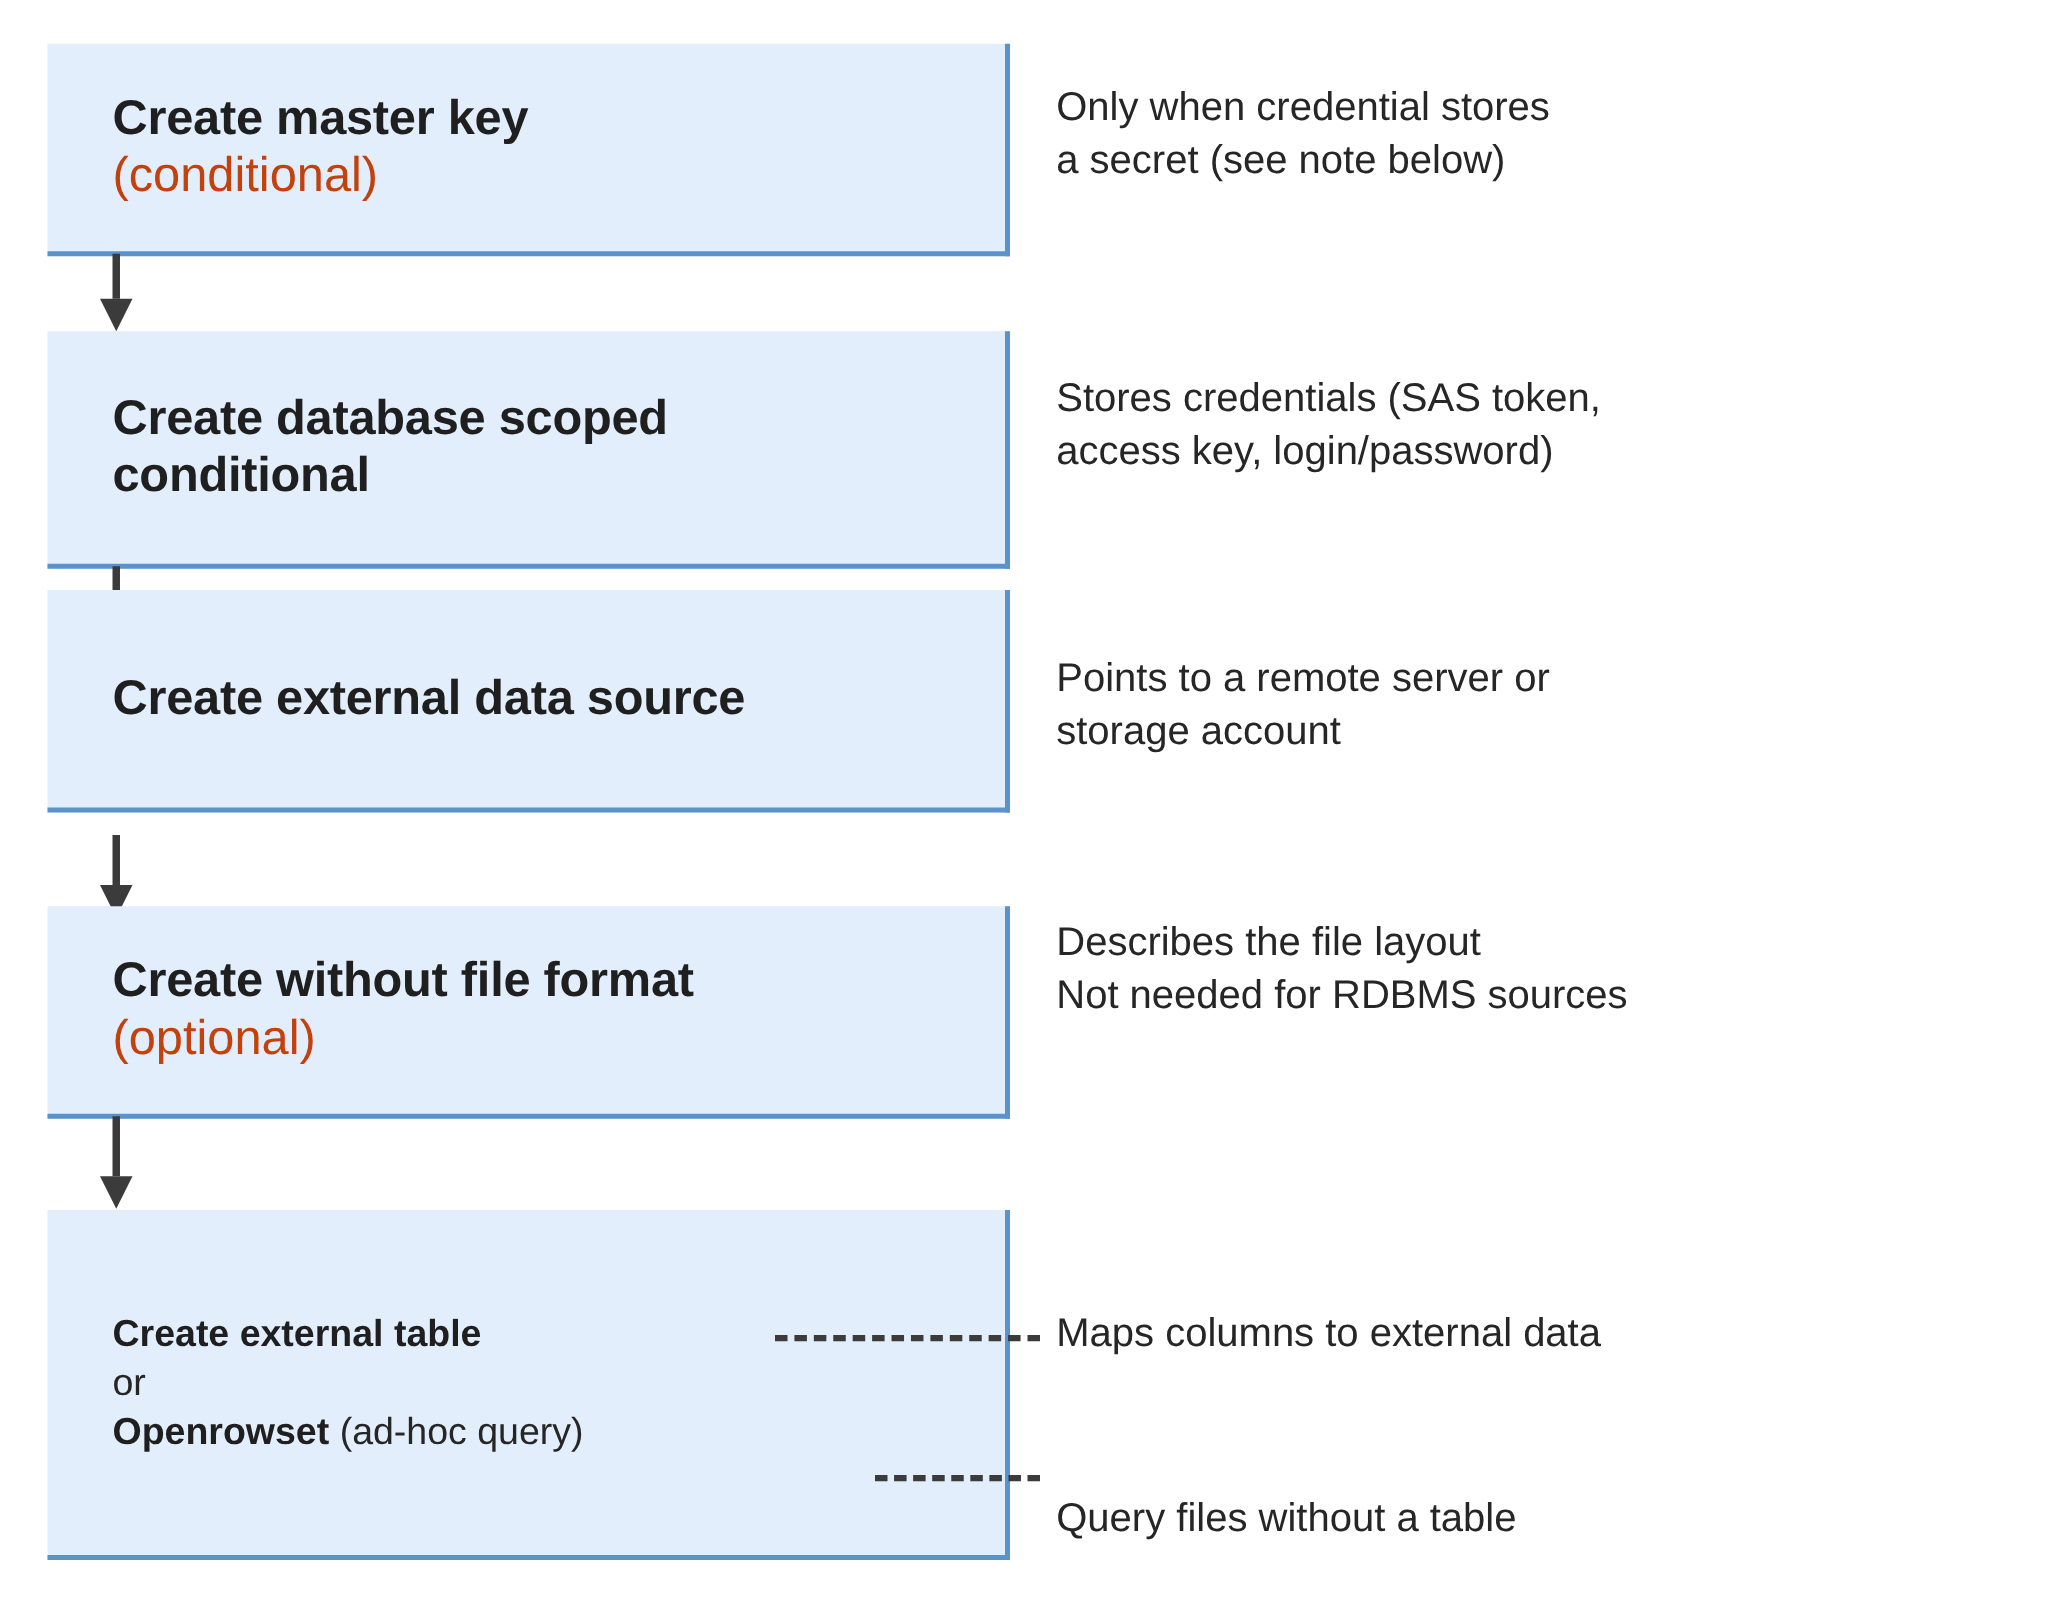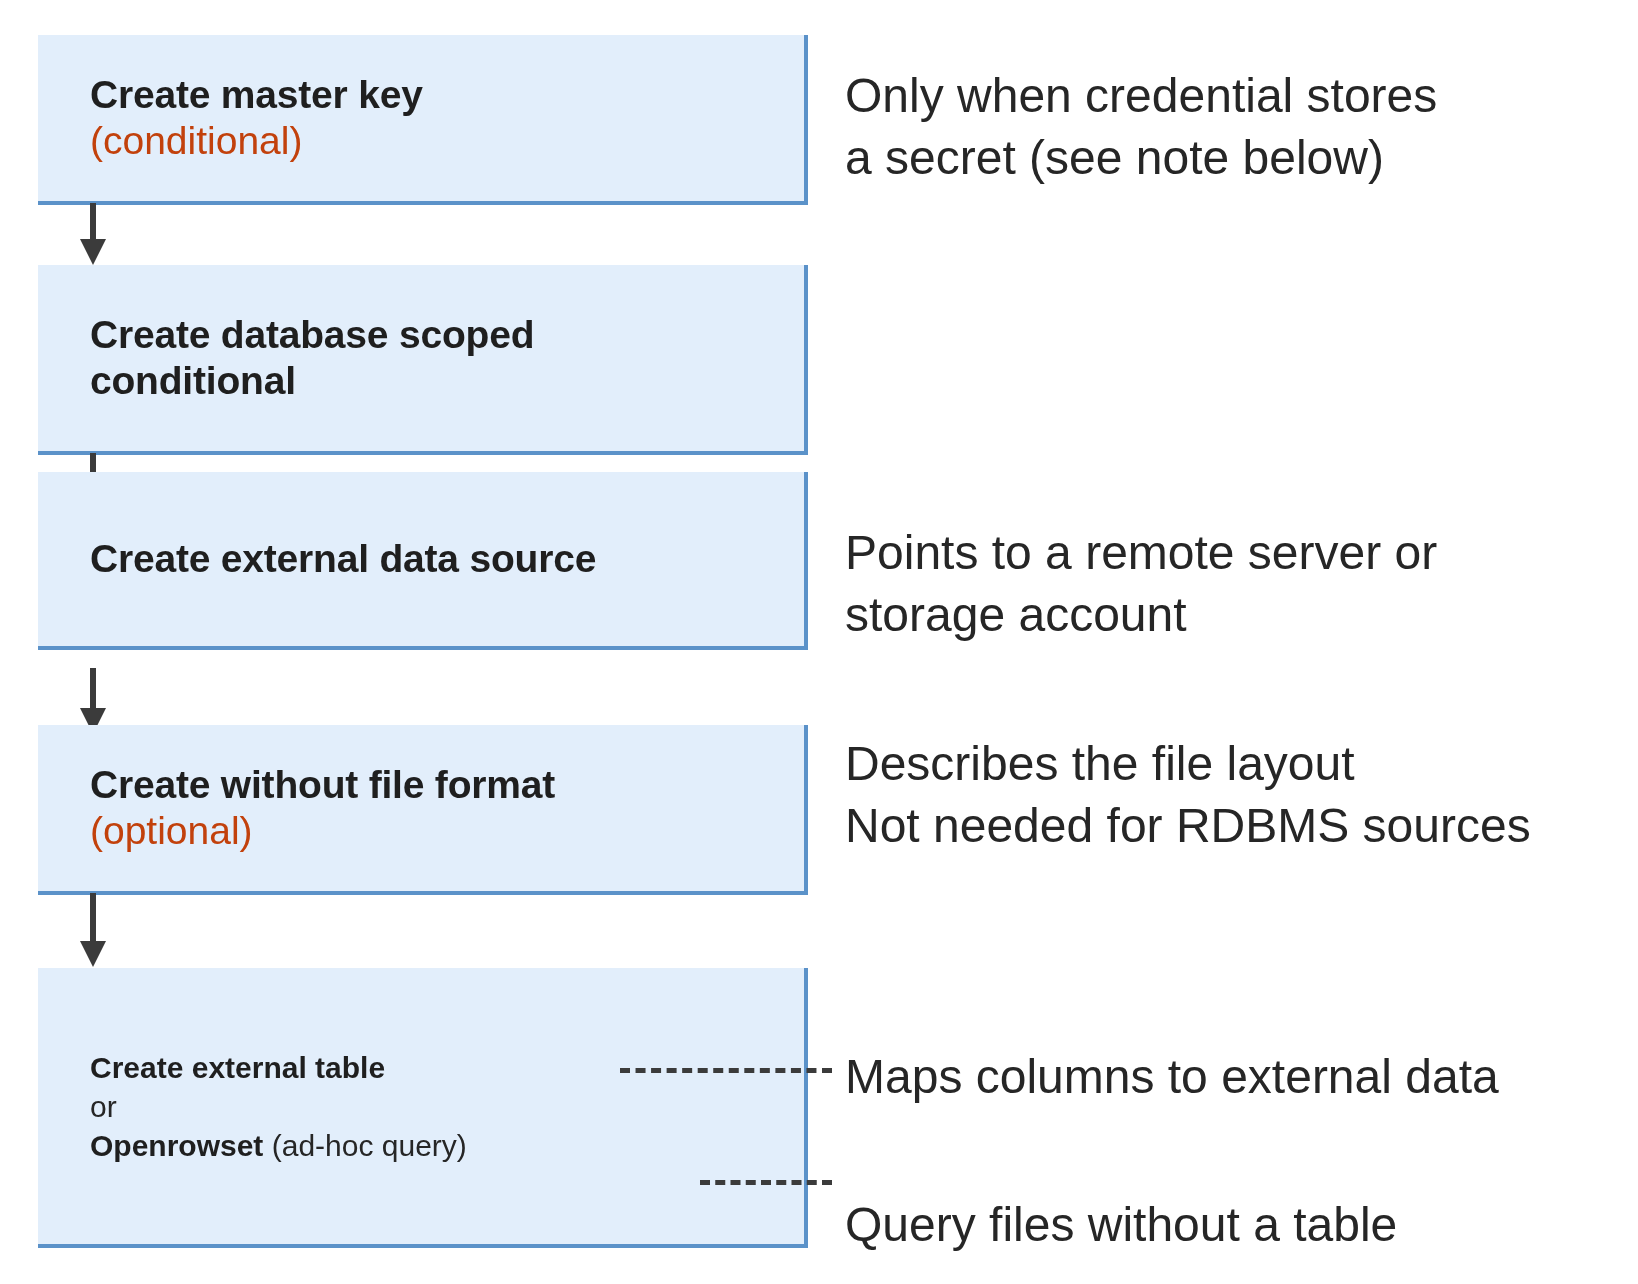--- a/index.html
+++ b/index.html
@@ -114,21 +114,21 @@
     height: 0;
     border-top: 5px dashed #3b3b3b;
   }
   .dash-1 { left: 620px; top: 1068px; width: 212px; }
   .dash-2 { left: 700px; top: 1180px; width: 132px; }
 
   
   .annotation {
     position: absolute;
     left: 845px;
-    font-size: 48px;
+    font-size: 32px;
     line-height: 1.30;
     color: #262626;
     white-space: nowrap;
   }
   .ann-1 { top: 65px; }
   .ann-2 { top: 298px; }
   .ann-3 { top: 522px; }
   .ann-4 { top: 733px; }
   .ann-5 { top: 1046px; }
   .ann-6 { top: 1158px; margin-top: 36px; }
@@ -149,20 +149,24 @@
 
   <div class="arrow arrow-1">
     <div class="shaft"></div>
     <div class="head"></div>
   </div>
 
   <div class="flow-box box-2">
     <div class="box-title">Create database scoped</div>
     <div class="box-title">conditional</div>
   </div>
+  <div class="annotation ann-2">
+    <div>Stores credentials (SAS token,</div>
+    <div>access key, login/password)</div>
+  </div>
 
   <div class="arrow arrow-2">
     <div class="shaft"></div>
     <div class="head"></div>
   </div>
 
   <div class="flow-box box-3">
     <div class="box-title">Create external data source</div>
   </div>
   <div class="annotation ann-3">

